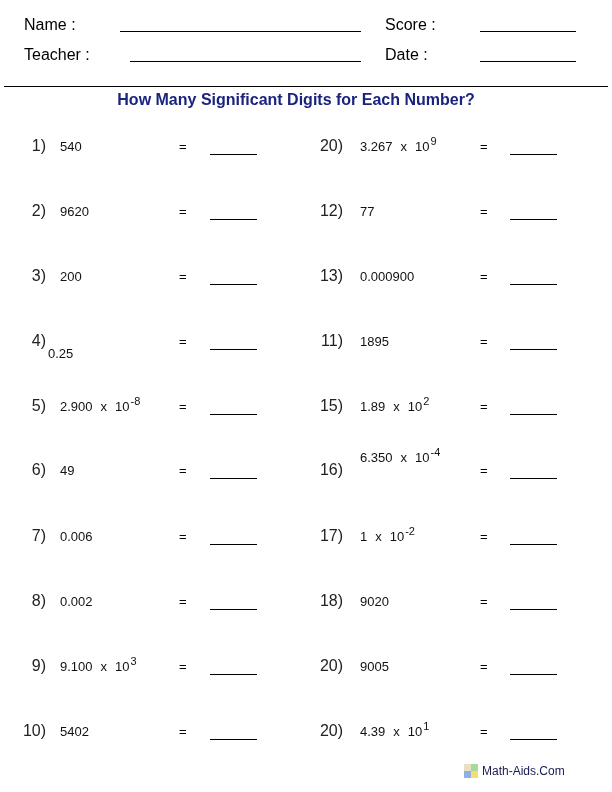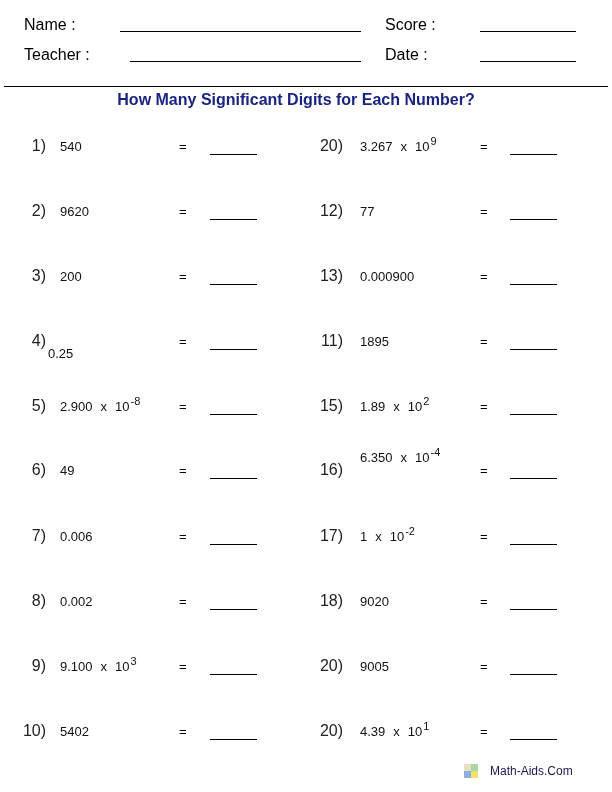--- a/index.html
+++ b/index.html
@@ -10,21 +10,21 @@
   .rule { position:absolute; left:4px; top:86px; width:604px; border-top:1px solid #000; }
   .title { position:absolute; top:91px; left:0; width:592px; text-align:center;
            font-size:16px; font-weight:bold; color:#1a237e; }
   .prob { position:absolute; height:20px; }
   .num { position:absolute; font-size:16px; text-align:right; width:40px; color:#222; }
   .expr { position:absolute; font-size:13px; white-space:nowrap; color:#111; }
   .expr .x { margin:0 8px 0 8px; }
   .expr sup { font-size:11px; position:relative; top:-4px; vertical-align:top; margin-left:1px; }
   .eq { position:absolute; font-size:13px; }
   .ans { position:absolute; width:47px; border-bottom:1px solid #000; height:0; }
-  .logo { position:absolute; left:464px; top:764px; display:flex; align-items:flex-start;gap:8px; }
+  .logo { position:absolute; left:464px; top:764px; display:flex; align-items:flex-start; }
   .logo-icon { width:14px; height:14px; display:grid; grid-template-columns:7px 7px; grid-template-rows:7px 7px; margin-right:4px; }
   .logo-icon span { display:block; }
   .logo-text { font-size:12px; color:#1a1a50; }
 </style>
 </head>
 <body>
 
 <div>
   <span class="hdr-label" style="left:24px;top:16px;">Name :</span>
   <div class="hdr-line" style="left:120px;top:31px;width:241px;"></div>

